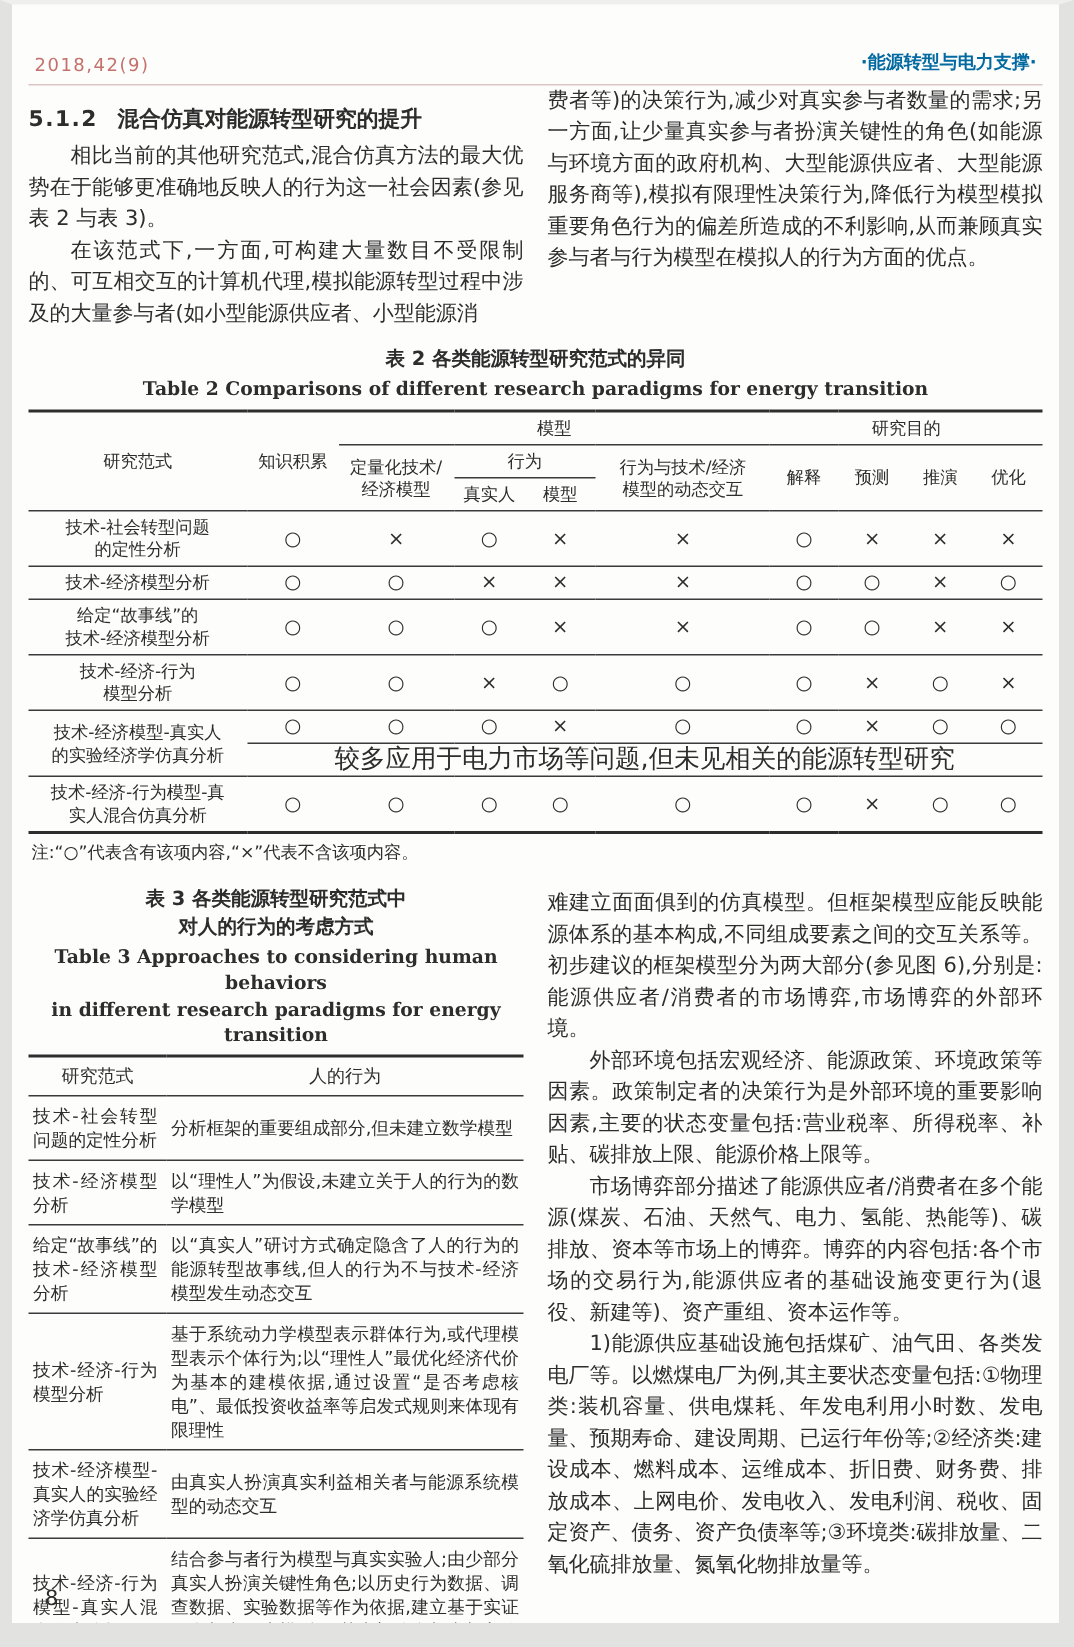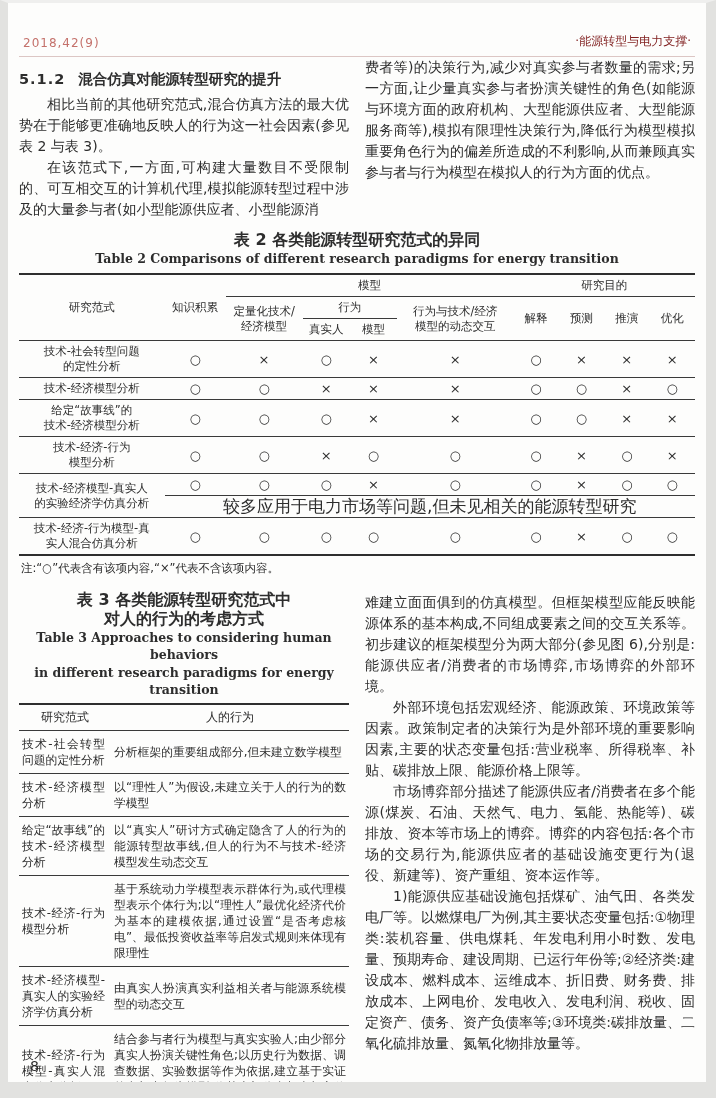--- a/index.html
+++ b/index.html
@@ -17,30 +17,30 @@
     color:#2d2d2d;
   }
   .inner{padding:0 11px;}
   
   .header{
     display:flex;justify-content:space-between;align-items:flex-end;
     padding:30px 4px 6px 4px;
     border-bottom:1px solid #dcc6c4;
   }
   .issue{font-size:12px;color:#c4716b;letter-spacing:1px;}
-  .col-title{font-size:12px;font-weight:400;color:#7f1d1d;margin-left:23px;}
+  .col-title{font-size:12px;font-weight:700;color:#0369a1;margin-left:23px;}
   
   .cols{display:flex;gap:16px;}
   .col{flex:1;min-width:0;}
   p{margin:0;text-align:justify;font-size:14px;line-height:21px;}
   .indent{text-indent:2em;}
   .sec-heading{font-size:14.5px;font-weight:700;margin:13px 0 5px 0;}
   .sec-num{margin-right:13px;letter-spacing:1px;}
   
-  .cap-zh{text-align:center;font-weight:700;font-size:16px;line-height:19px;margin:0;}
+  .cap-zh{text-align:center;font-weight:700;font-size:13px;line-height:19px;margin:0;}
   .cap-en{text-align:center;font-weight:700;font-size:12.5px;line-height:17px;margin:1px 0 0 0;
           font-family:"DejaVu Serif","Liberation Serif",serif;}
   
   .t2-block{margin-top:10px;}
   table{border-collapse:collapse;width:100%;}
   .t2{margin-top:6px;border-top:2px solid #2e2e2e;border-bottom:2px solid #2e2e2e;}
   .t2 th,.t2 td{font-weight:400;font-size:11.5px;line-height:15px;text-align:center;
                 vertical-align:middle;padding:3px 2px;}
   .t2 td.sym{font-size:13px;}
   .t2 .grp{border-bottom:1px solid #3a3a3a;}

